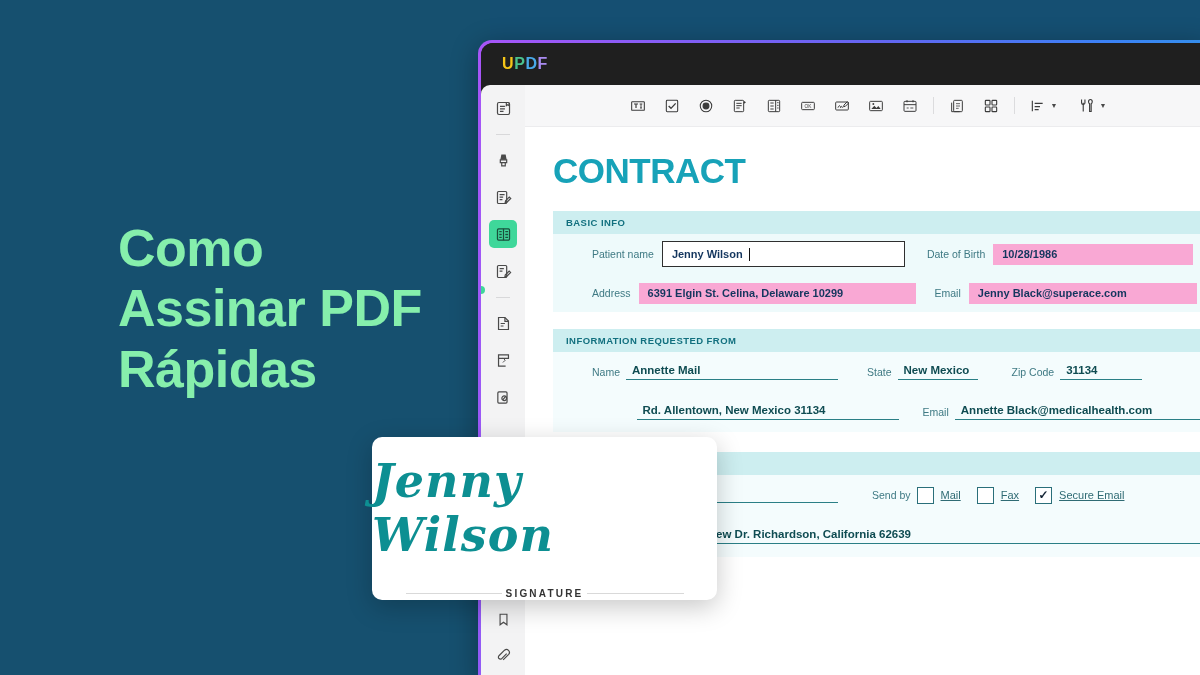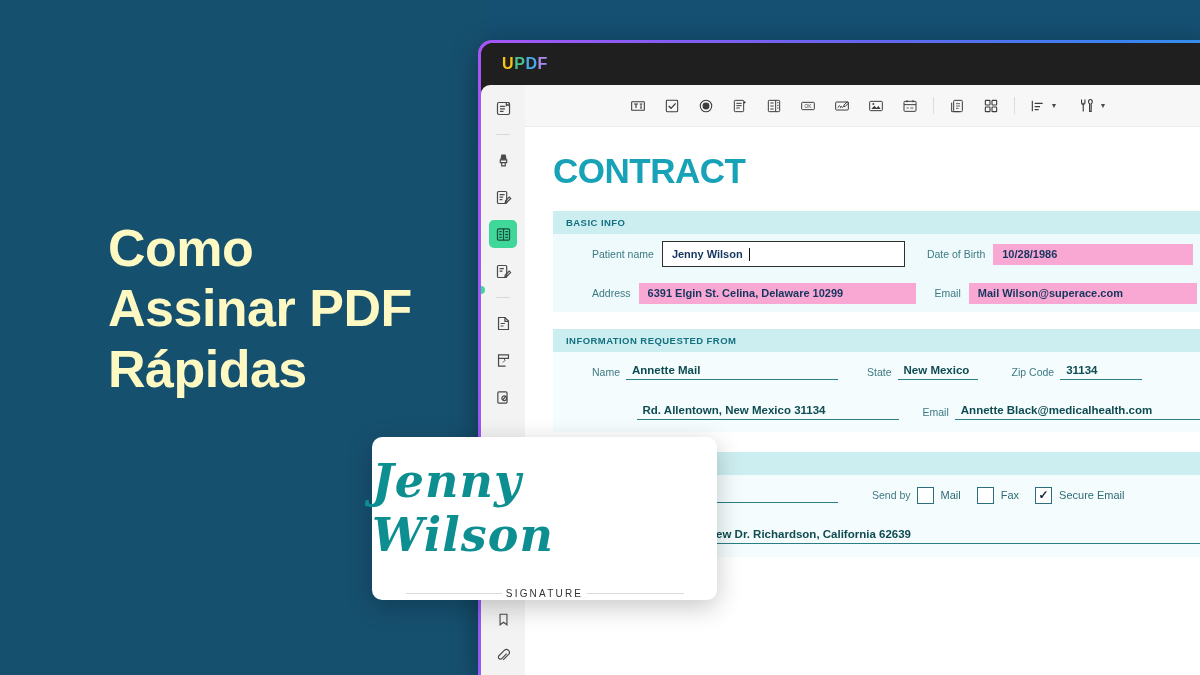--- a/index.html
+++ b/index.html
@@ -9,22 +9,22 @@
     background:#154f72;
     position:relative;
   }
 
   
   #promo{
     position:absolute; left:0; top:0; width:490px; height:675px;
     background:#16506f;
   }
   #promo-title{
-    position:absolute; left:108px; top:218px; width:380px;
-    color:#fef9c3;
+    position:absolute; left:118px; top:218px; width:380px;
+    color:#86efac;
     font-size:52px; font-weight:bold; line-height:1.16;
     letter-spacing:-0.5px;
   }
   #promo-title span{ display:block; white-space:nowrap; }
 
   
   #app-window{
     position:absolute; left:478px; top:40px; width:730px; height:640px;
     border-radius:14px 0 0 0;
     background:linear-gradient(100deg,#a855f7 0%,#8b5cf6 18%,#6366f1 48%,#3b82f6 75%,#2f9ee0 100%);
@@ -128,39 +128,39 @@
     font-weight:bold; padding:0 4px 3px 6px; white-space:nowrap;
   }
   .lbl-d{ color:#3f7a84; font-size:10.5px; margin-right:6px;padding-left:8px; }
 
   
   .cbx{
     width:17px; height:17px; border:1.4px solid #2a6f7a; background:#fff;
     display:flex; align-items:center; justify-content:center;
     color:#123; font-size:12px; font-weight:bold; margin-right:7px;
   }
-  .cbx-lbl{ color:#2f6b74; font-size:11px; margin-right:16px; }
+  .cbx-lbl{ color:#2f6b74; font-size:11px; margin-right:16px;text-decoration:underline; }
 
   
   #sig-card{
     position:absolute; left:372px; top:437px; width:345px; height:163px;
     background:#ffffff; border-radius:10px;
     box-shadow:0 7px 26px rgba(0,0,0,.22);
     z-index:40;
     display:flex; flex-direction:column; align-items:center; justify-content:center;
   }
   #sig-name{
     font-family:"DejaVu Serif", serif;
     font-style:italic; font-weight:bold;
     font-size:46px; color:#0d8f92; letter-spacing:1px;
     margin-top:16px;
   }
   #sig-foot{
     display:flex; align-items:center; gap:4px;
-    margin-top:26px; width:278px;
+    margin-top:26px; width:278px;font-weight:bold;
   }
   #sig-foot .ln{ flex:1; height:1px; background:#d9d9d9; }
   #sig-foot .tx{ font-size:10px; letter-spacing:2.2px; color:#333; }
 
   svg{ display:block; }
 </style>
 </head>
 <body>
 
 <div id="promo">
@@ -387,21 +387,21 @@
                 <span>Jenny Wilson</span>
                   <span class="caret"></span>
               </div>
               <span class="lbl" style="margin-left:22px;">Date of Birth</span>
               <div class="val-box" style="width:200px;">10/28/1986</div>
             </div>
             <div class="row" style="height:38px;">
               <span class="lbl">Address</span>
               <div class="val-box" style="width:277px;">6391 Elgin St. Celina, Delaware 10299</div>
               <span class="lbl" style="margin-left:19px;">Email</span>
-              <div class="val-box" style="width:228px;">Mail Wilson@superace.com</div>
+              <div class="val-box" style="width:228px;">Jenny Black@superace.com</div>
             </div>
           </div>
 
           <div class="section-bar" style="margin-top:17px;">INFORMATION REQUESTED FROM</div>
 
           <div class="band2">
             <div class="row">
               <span class="lbl-d">Name</span>
               <div class="ul-field" style="width:212px;">Annette Mail</div>
               <span class="lbl-d" style="margin-left:21px;">State</span>

